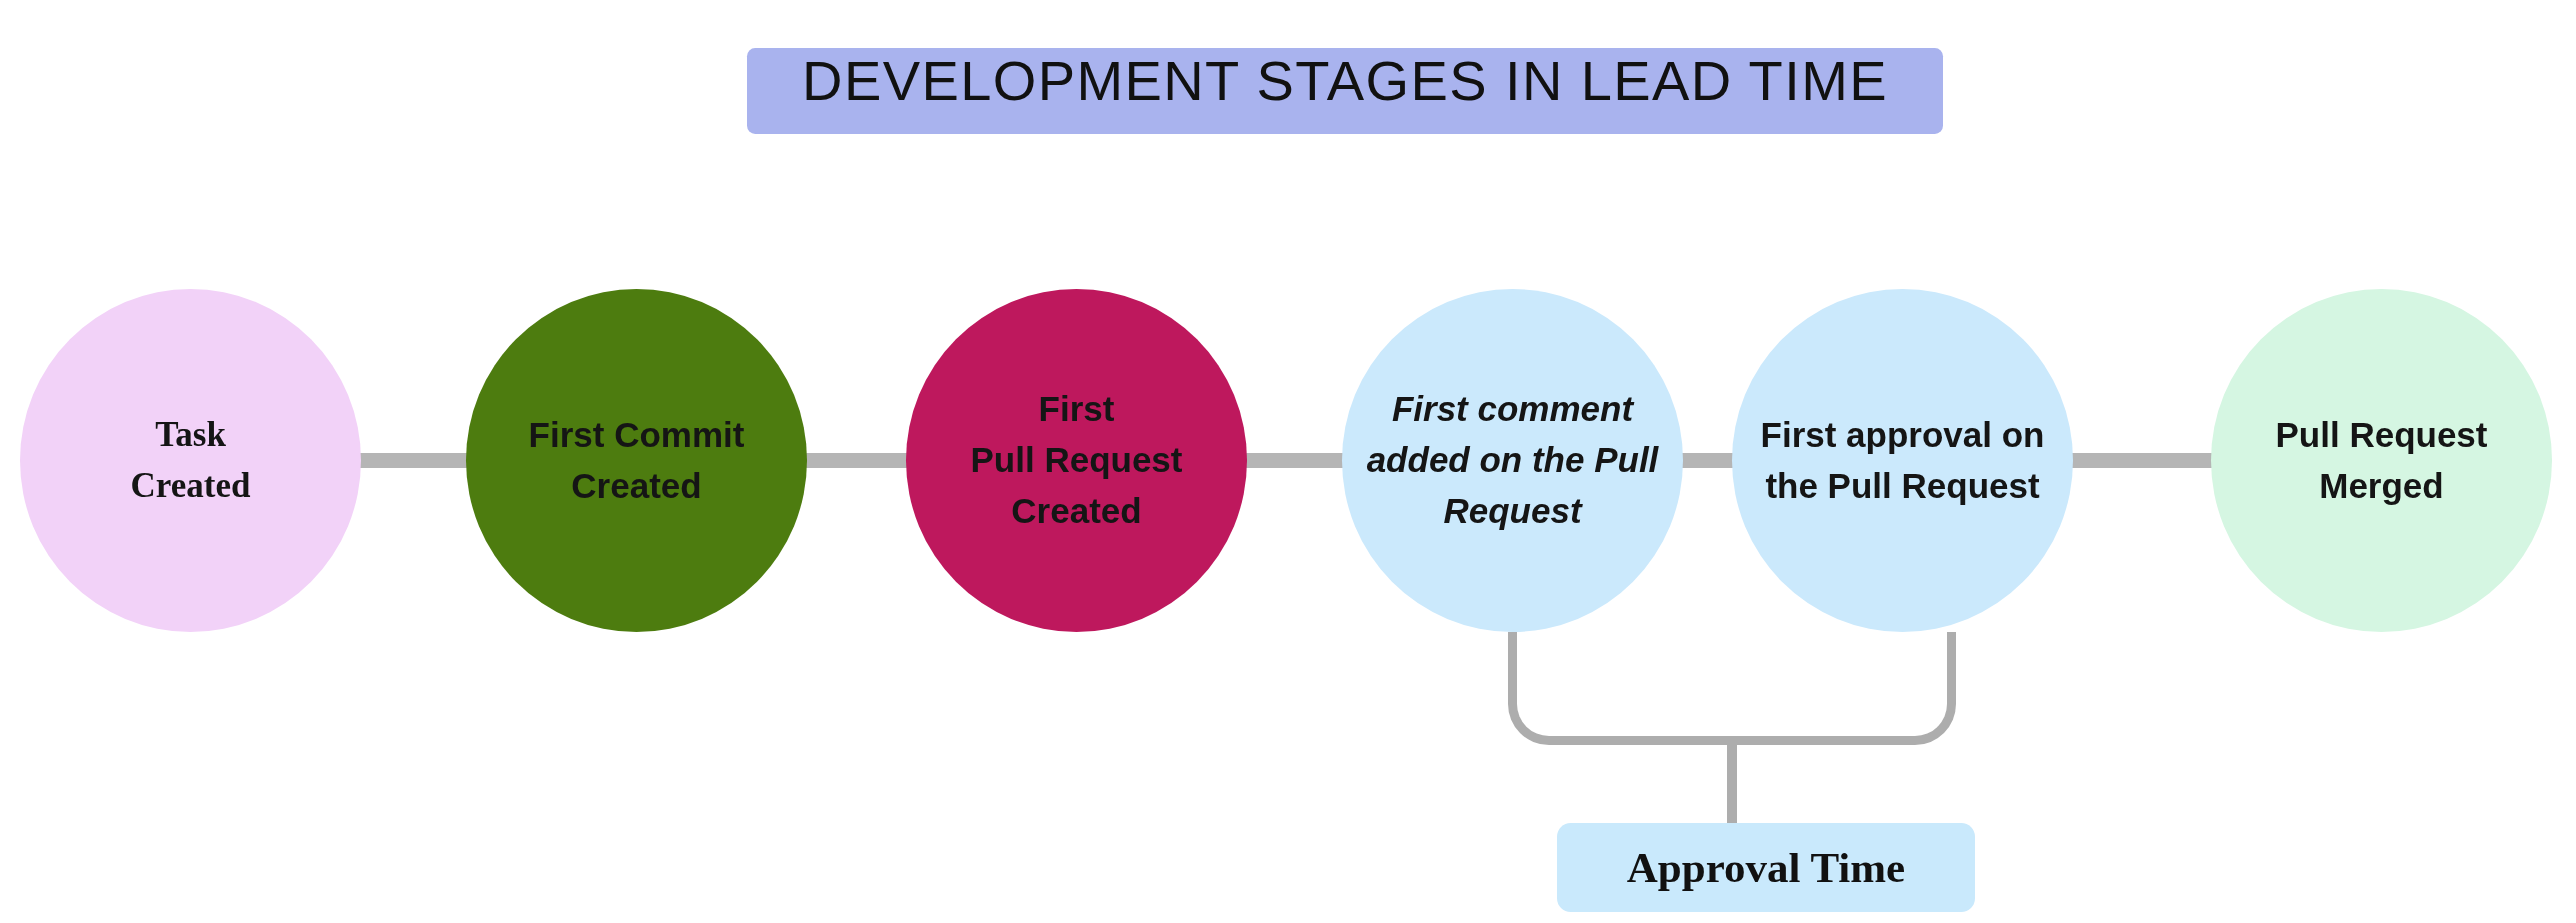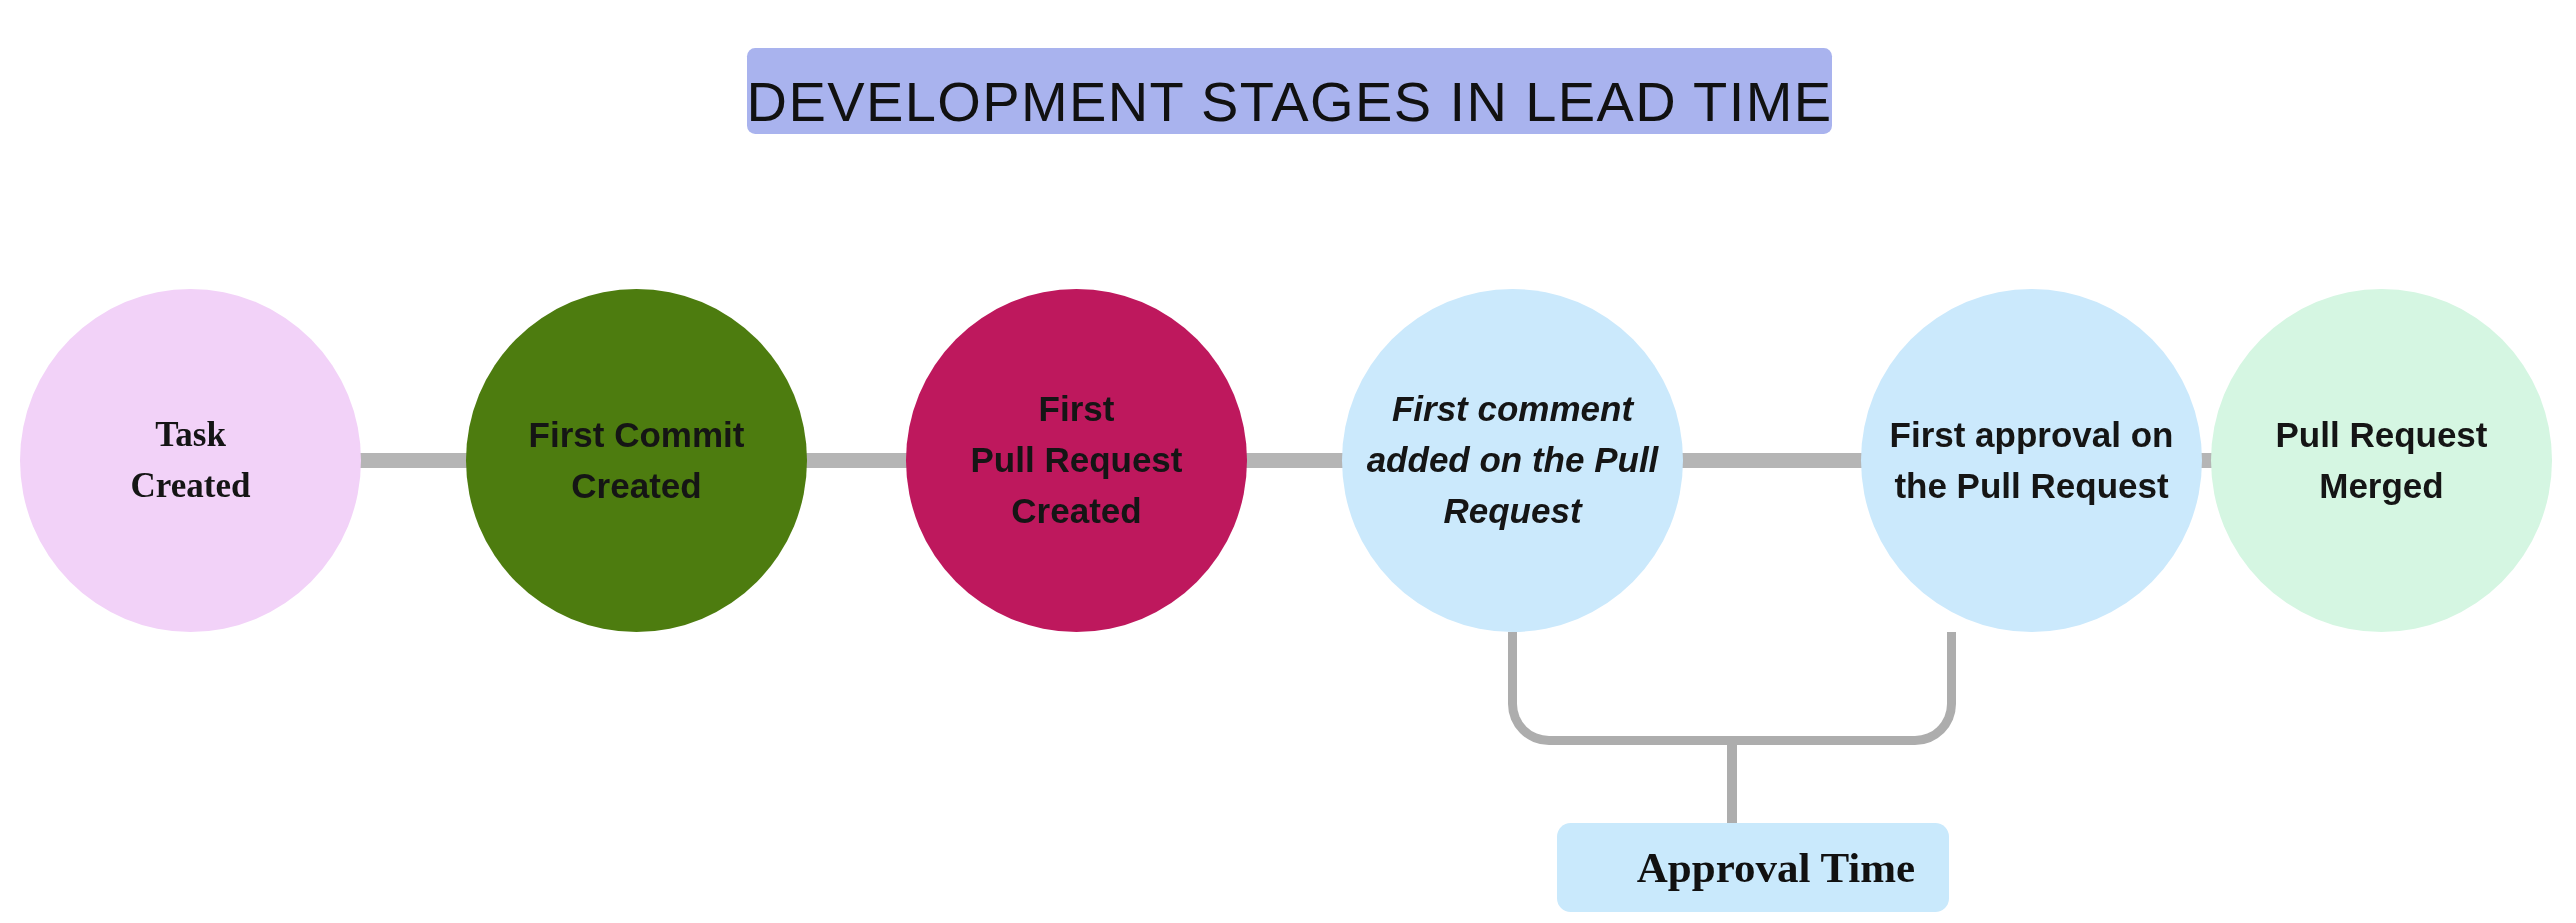--- a/index.html
+++ b/index.html
@@ -14,25 +14,25 @@
     height: 923px;
     background: #ffffff;
     overflow: hidden;
   }
 
   
   .title-banner {
     position: absolute;
     left: 747px;
     top: 48px;
-    width: 1085px;
+    width: 1196px;
     height: 86px;
     border-radius: 8.2px;
     display: flex;
-    align-items: flex-end;
+    align-items: flex-start;
     justify-content: center;
   }
   .title-banner .title-text {
     font-size: 56px;
     font-weight: 500;
     letter-spacing: 1.4px;
     color: #111111;
     white-space: nowrap;
   }
 
@@ -65,21 +65,21 @@
     font-weight: bold;
     line-height: 1.45;
     color: #151515;
     white-space: pre-line;
     padding: 0 20.6px;
   }
   .stage-0 { left: 20px; font-family: Liberation Serif, serif;   }
   .stage-1 { left: 466px;  }
   .stage-2 { left: 906px; }
   .stage-3 { left: 1342px; font-style: italic; }
-  .stage-4 { left: 1861px; text-align: center; }
+  .stage-4 { left: 1732px; text-align: center; }
   .stage-5 { left: 2211px; }
 
   
   .approval-bracket {
     position: absolute;
     left: 1508px;
     top: 632px;
     width: 448px;
     height: 113px;
     border-left: 9.6px solid #adadad;
@@ -98,28 +98,27 @@
     height: 81px;
     background: #adadad;
     z-index: 1;
   }
 
   
   .approval-badge {
     position: absolute;
     left: 1557px;
     top: 823px;
-    width: 346px;
+    width: 418px;
     height: 89px;
     border-radius: 13.7px;
     display: flex;
     align-items: center;
     justify-content: center;
     z-index: 2;
-    padding-left: 46px;
   }
   .approval-badge .approval-label {
     font-family: cursive;
     font-size: 43px;
     font-weight: 600;
     color: #111111;
     white-space: nowrap;
   }
 </style>
 </head>

